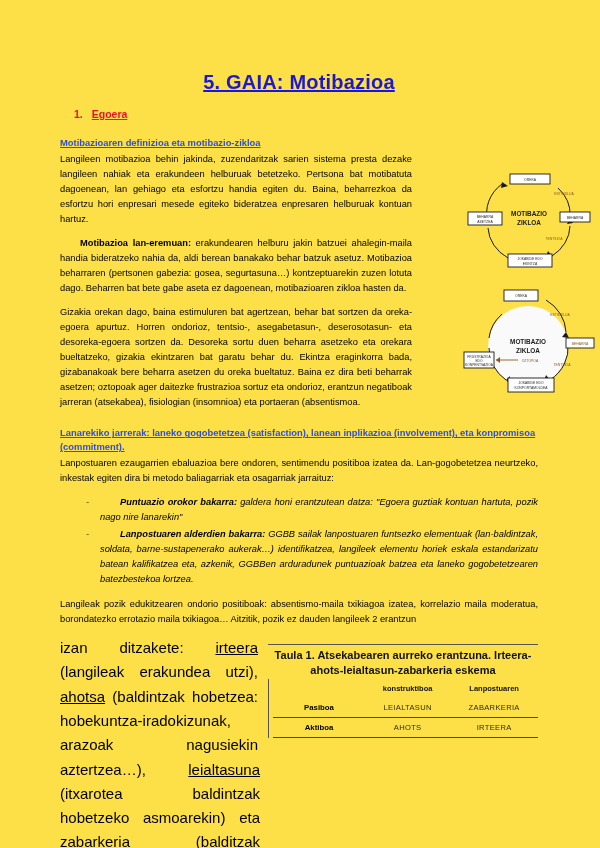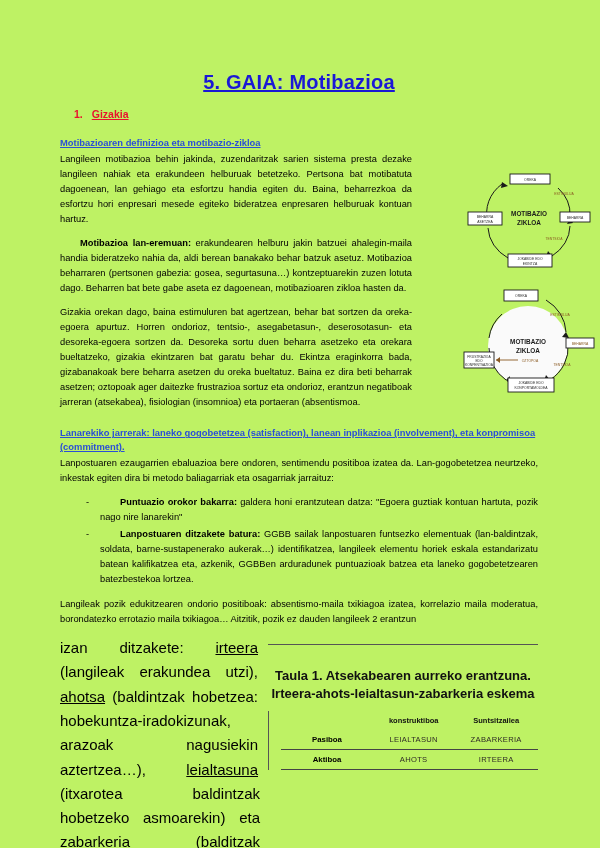--- a/index.html
+++ b/index.html
@@ -12,21 +12,21 @@
     height: 848px;
     font-family: "Liberation Sans", sans-serif;
     color: #000000;
     position: relative;
     overflow: hidden;
   }
   .page {
     position: relative;
     width: 600px;
     height: 848px;
-    background: #bef264;
+    background: #fde047;
     padding: 0;
     box-sizing: border-box;
   }
   .content {
     position: absolute;
     left: 60px;
     top: 60px;
     width: 478px;
   }
 
@@ -76,20 +76,21 @@
     margin: 0 0 9px 0;
     color: #000;
   }
   .lead { font-weight: bold; padding-left: 20px; }
   .narrow2 { width: 352px; }
 
   ul.dashlist {
     list-style: none;
     margin: 2px 0 10px 0;
     padding: 0 0 0 26px;
+    font-style: italic;
   }
   ul.dashlist li {
     position: relative;
     font-size: 9.3px;
     line-height: 1.62;
     text-align: justify;
     margin-bottom: 2px;
     padding-left: 14px;
   }
   ul.dashlist li::before {
@@ -115,27 +116,27 @@
   .flow-col {
     width: 200px;
     font-size: 15px;
     line-height: 1.62;
     text-align: justify;
     margin: 0;
   }
 
   
   .tbl-caption {
-    font-size: 13px;
+    font-size: 11px;
     font-weight: bold;
     text-align: center;
     line-height: 1.4;
     border-top: 1.4px solid #555;
-    padding-top: 22px;
-    margin-bottom: 8px;
+    padding-top: 3px;
+    margin-bottom: 0;
     color: #111;
   }
   table.data {
     border-collapse: collapse;
     width: 100%;
     font-size: 7.6px;
   }
   table.data td, table.data th {
     padding: 5px 2px;
     text-align: center;
@@ -153,21 +154,21 @@
     font-size: 7.8px;
   }
   table.data tr.r-active td, table.data tr.r-active th {
     border-bottom: 1.3px solid #444;
   }
   table.data tr.r-head th { border-bottom: none; }
   .cellv { color: #2e2a26; letter-spacing: 0.3px; }
   .tbl-leftrule {
     border-left: 1.3px solid #555;
   }
-  .tbl-wrap { position: relative; padding-left: 12px; }
+  .tbl-wrap { position: relative; padding-left: 4px; }
 
   
   .diagram {
     position: absolute;
     width: 128px;
     height: 104px;
   }
   #diagram-1 { left: 466px; top: 168px; }
   #diagram-2 { left: 462px; top: 288px; }
   .diagram svg { display: block; }
@@ -254,21 +255,21 @@
       </g>
     </svg>
   </div>
 
   <div class="content">
 
     <div class="doc-title">5. GAIA: Motibazioa</div>
 
     <div class="section-num-heading">
       <span class="num">1.</span>
-      <span class="lbl">Gizakia</span>
+      <span class="lbl">Egoera</span>
     </div>
 
     <div class="blue-heading">Motibazioaren definizioa eta motibazio-zikloa</div>
 
     <p class="body narrow2">Langileen motibazioa behin jakinda, zuzendaritzak sarien sistema presta dezake langileen nahiak eta erakundeen helburuak betetzeko. Pertsona bat motibatuta dagoenean, lan gehiago eta esfortzu handia egiten du. Baina, beharrezkoa da esfortzu hori enpresari mesede egiteko bideratzea enpresaren helburuak kontuan hartuz.</p>
 
     <p class="body narrow2">
       <span class="lead">Motibazioa lan-eremuan:</span><span> erakundearen helburu jakin batzuei ahalegin-maila handia bideratzeko nahia da, aldi berean banakako behar batzuk asetuz. Motibazioa beharraren (pertsonen gabezia: gosea, segurtasuna…) kontzeptuarekin zuzen lotuta dago. Beharren bat bete gabe aseta ez dagoenean, motibazioaren zikloa hasten da.</span>
     </p>
 
@@ -277,37 +278,37 @@
     <div class="blue-heading">Lanarekiko jarrerak: laneko gogobetetzea (satisfaction), lanean inplikazioa (involvement), eta konpromisoa (commitment).</div>
 
 
     <p class="body">Lanpostuaren ezaugarrien ebaluazioa bere ondoren, sentimendu positiboa izatea da. Lan-gogobetetzea neurtzeko, inkestak egiten dira bi metodo baliagarriak eta osagarriak jarraituz:</p>
 
     <ul class="dashlist">
       <li>
         <span class="lead">Puntuazio orokor bakarra:</span><span> galdera honi erantzutean datza: "Egoera guztiak kontuan hartuta, pozik nago nire lanarekin"</span>
       </li>
       <li>
-        <span class="lead">Lanpostuaren ditzakete batura:</span><span> GGBB sailak lanpostuaren funtsezko elementuak (lan-baldintzak, soldata, barne-sustapenerako aukerak…) identifikatzea, langileek elementu horiek eskala estandarizatu batean kalifikatzea eta, azkenik, GGBBen arduradunek puntuazioak batzea eta laneko gogobetetzearen batezbestekoa lortzea.</span>
+        <span class="lead">Lanpostuaren alderdien bakarra:</span><span> GGBB sailak lanpostuaren funtsezko elementuak (lan-baldintzak, soldata, barne-sustapenerako aukerak…) identifikatzea, langileek elementu horiek eskala estandarizatu batean kalifikatzea eta, azkenik, GGBBen arduradunek puntuazioak batzea eta laneko gogobetetzearen batezbestekoa lortzea.</span>
       </li>
     </ul>
 
     <p class="body">Langileak pozik edukitzearen ondorio positiboak: absentismo-maila txikiagoa izatea, korrelazio maila moderatua, borondatezko errotazio maila txikiagoa… Aitzitik, pozik ez dauden langileek 2 erantzun</p>
 
     <div class="wrap-block">
 
       <div class="float-table">
         <div class="tbl-caption">Taula 1. Atsekabearen aurreko erantzuna. Irteera-ahots-leialtasun-zabarkeria eskema</div>
         <div class="tbl-wrap tbl-leftrule">
           <table class="data">
             <tbody>
                 <tr class="r-head">
               <th class="corner"></th>
               <th class="colhdr">konstruktiboa</th>
-              <th class="colhdr">Suntsitzailea</th>
+              <th class="colhdr">Lanpostuaren</th>
             </tr>
             <tr class="r-active">
               <td class="rowhdr">Pasiboa</td>
               <td class="cellv">LEIALTASUN</td>
               <td class="cellv">ZABARKERIA</td>
             </tr>
             <tr class="r-active">
               <td class="rowhdr">Aktiboa</td>
               <td class="cellv">AHOTS</td>
               <td class="cellv">IRTEERA</td>

